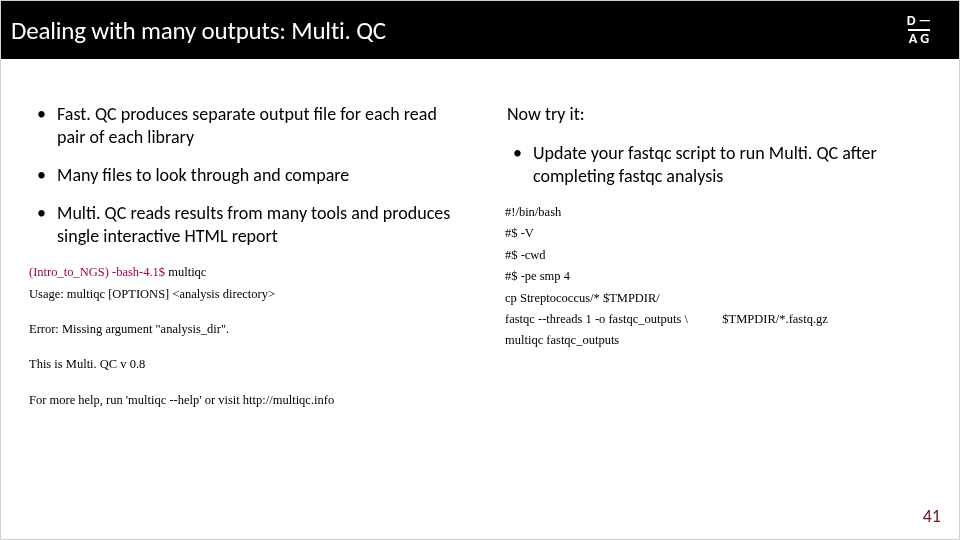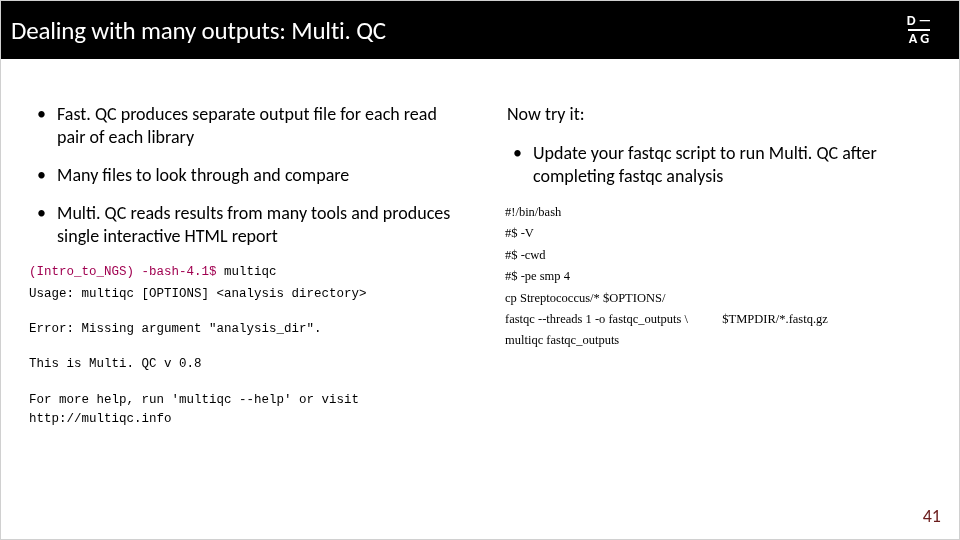--- a/index.html
+++ b/index.html
@@ -68,21 +68,21 @@
     top: 0;
     font-size: 18px;
   }
   .now-try {
     font-size: 18px;
     margin-bottom: 17px;
     padding-left: 2px;
   }
   .term-block {
     margin-top: 4px;
-    font-family: Liberation Mono, monospace;
+    font-family: Liberation Serif, serif;
     font-size: 12.5px;
     line-height: 1.55;
   }
   .term-block div { margin-bottom: 2px; }
   .term-prompt { color: #a00050; }
   .term-cmd { color: #000; }
   .term-spaced { margin-top: 16px !important; }
   .script-block {
     font-family: "Garamond", "Georgia", "Times New Roman", serif;
     font-size: 12.5px;
@@ -142,21 +142,21 @@
     </ul>
 
     <div class="script-block">
       <div>#!/bin/bash</div>
       <div></div>
       <div>#$ -V</div>
       <div>#$ -cwd</div>
       <div>#$ -pe smp 4</div>
       <div></div>
       <div></div>
-      <div>cp Streptococcus/* $OPTIONS/</div>
+      <div>cp Streptococcus/* $TMPDIR/</div>
       <div>fastqc --threads 1 -o fastqc_outputs \           $TMPDIR/*.fastq.gz</div>
       <div>multiqc fastqc_outputs</div>
     </div>
   </div>
 
 </div>
 
 <div class="page-num">41</div>
 
 </body></html>

